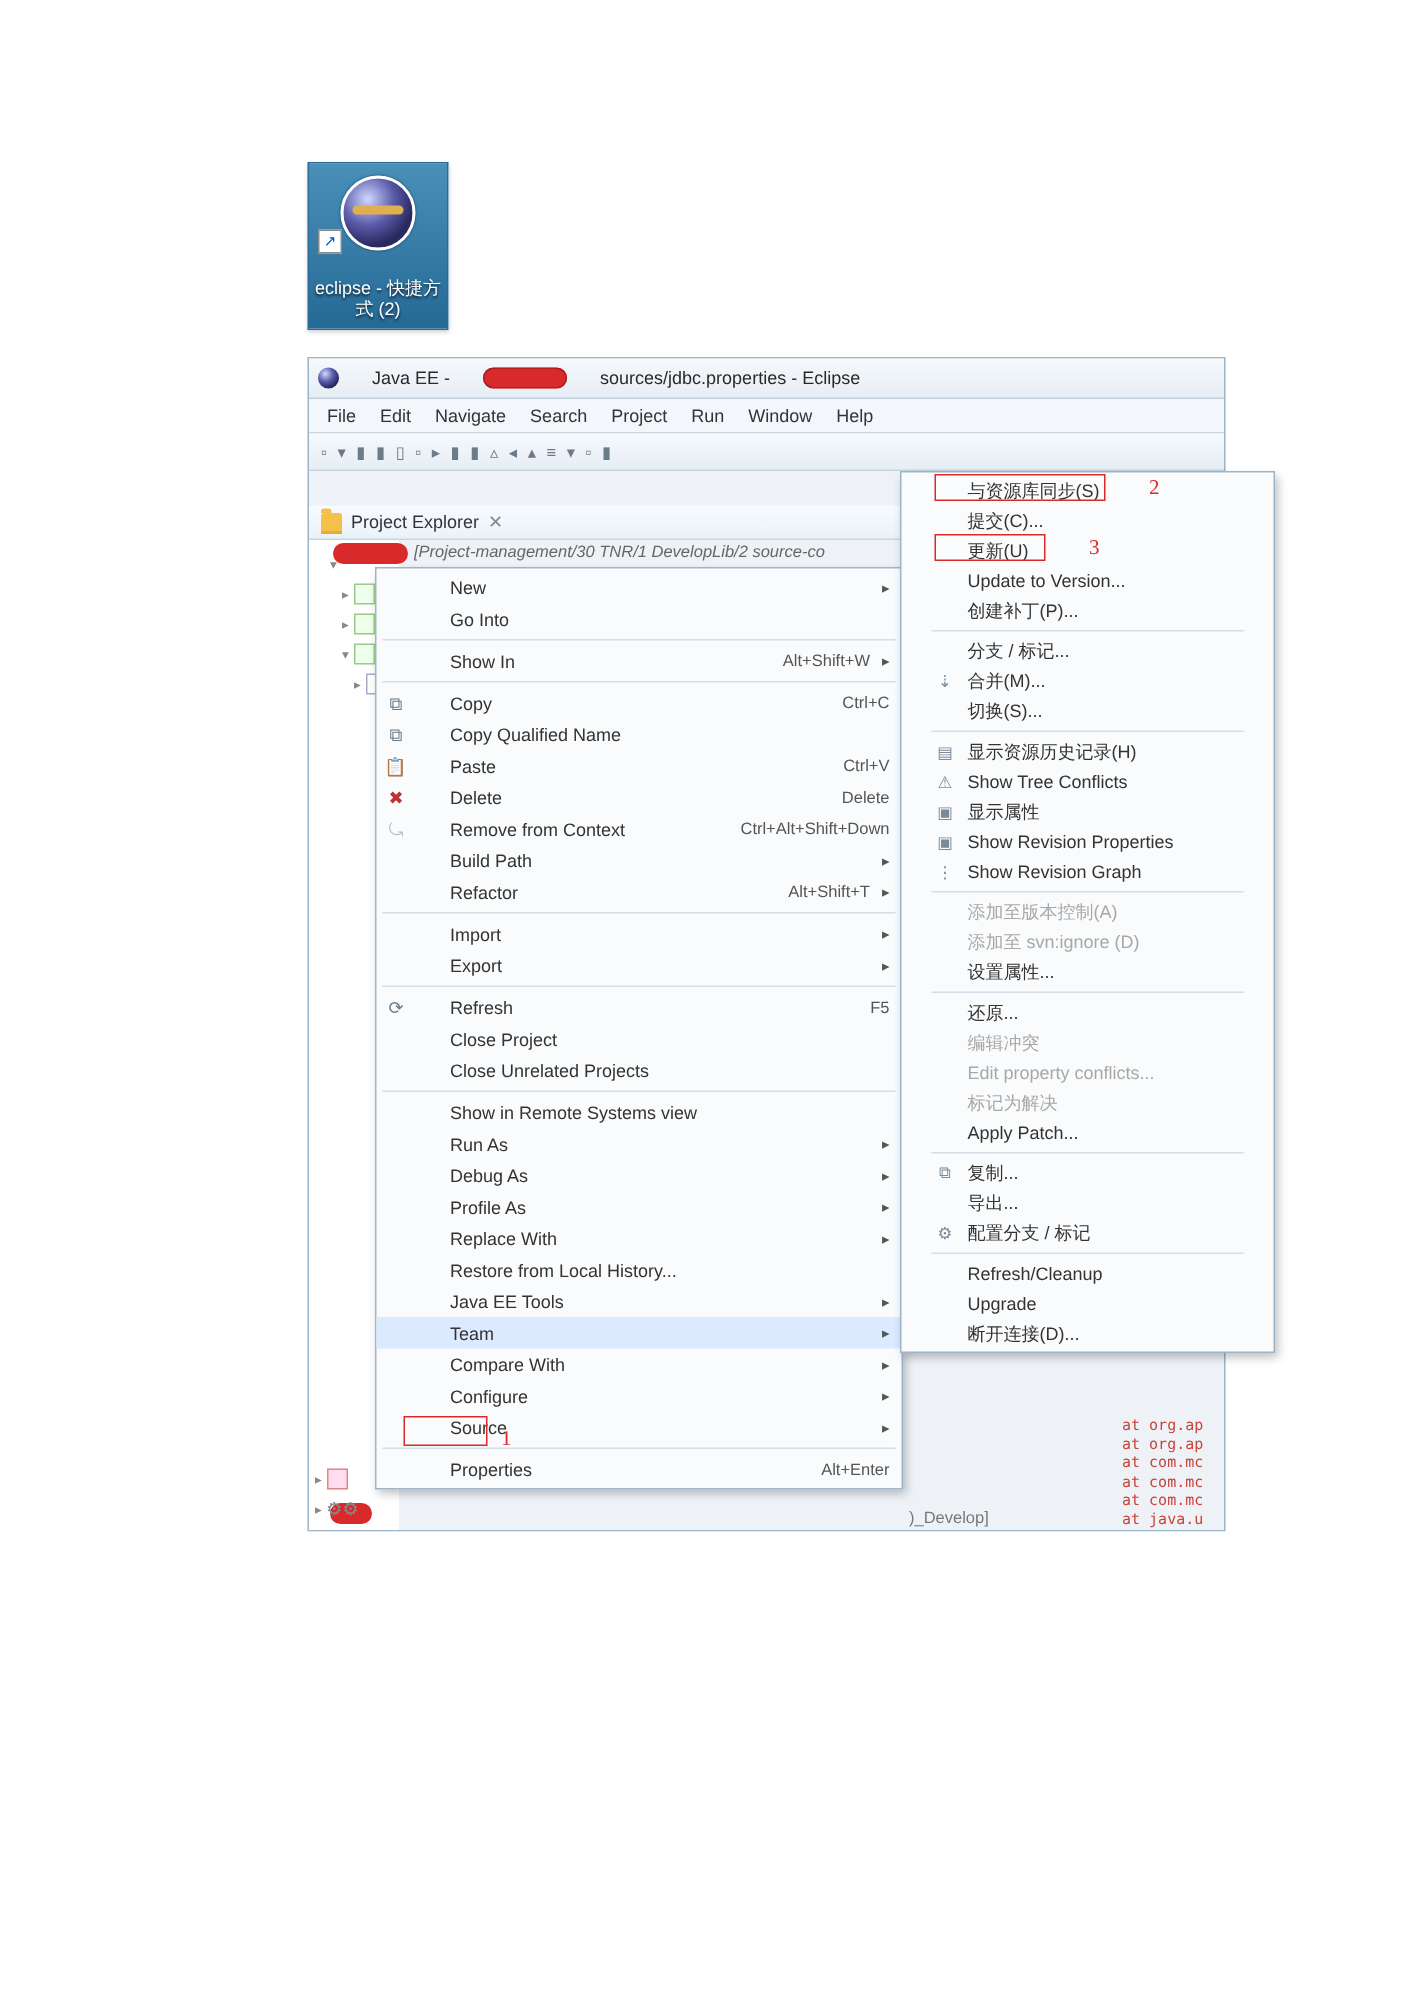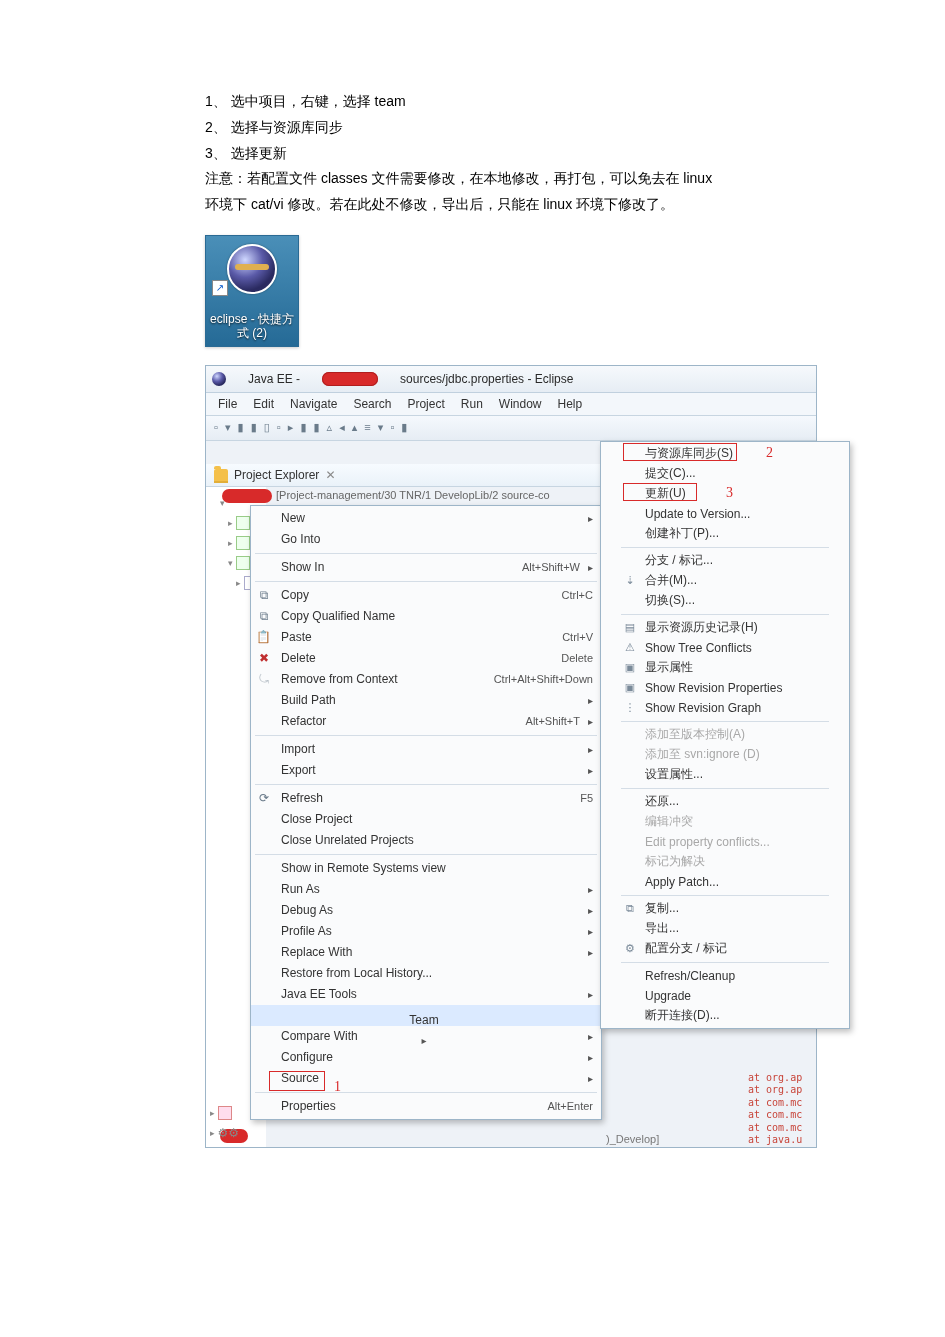--- a/index.html
+++ b/index.html
@@ -190,45 +190,46 @@
   border-radius:7px;
   z-index:2;
 }
 .tree-path{
   position:absolute;
   top:2px;left:70px;
   font-size:11px;color:#666;
   white-space:nowrap;
   overflow:hidden;
   width:330px;
+  font-style:italic;
 }
 .ctxmenu{
   position:absolute;
   top:18px;
   left:44px;
   width:350px;
   background:#fafbfc;
   border:1px solid #9db5c8;
   box-shadow:2px 3px 6px rgba(0,0,0,.25);
   padding:2px 0;
 }
 .ctxmenu .item{
   display:flex;
   align-items:center;
   height:21px;
   padding:0 8px 0 4px;
   gap:8px;
 }
-.ctxmenu .item.highlight{ background:#dbeaff;flex-direction:column; }
+.ctxmenu .item.highlight{ background:#dbeaff; }
 .ctxmenu .ico{
   width:18px;
   display:flex;justify-content:center;
   font-size:12px;color:#6a7b8a;
 }
-.ctxmenu .label{ flex:1; }
+.ctxmenu .label{ flex:1;margin-left:19px; }
 .ctxmenu .accel{ color:#555; font-size:11px; }
 .ctxmenu .sep{
   height:1px;
   margin:3px 4px;
   background:#d4dde6;
 }
 .ctxmenu .submenu-arrow{color:#555;font-size:10px;}
 .red-anno{
   position:absolute;
   border:1.5px solid #d82a2a;
@@ -287,27 +288,20 @@
   bottom:4px;left:14px;
   width:28px;height:14px;
   background:#d82a2a;
   border-radius:7px;
 }
 </style>
 </head>
 <body>
 
 <div class="page">
-  <div class="steps">
-    <div>1、 选中项目，右键，选择 team</div>
-    <div>2、 选择与资源库同步</div>
-    <div>3、 选择更新</div>
-    <div class="note">注意：若配置文件 classes 文件需要修改，在本地修改，再打包，可以免去在 linux</div>
-    <div class="note">环境下 cat/vi 修改。若在此处不修改，导出后，只能在 linux 环境下修改了。</div>
-  </div>
 
   <div class="desktop-icon">
     <div class="eclipse-ball"></div>
     <div class="shortcut-arrow">↗</div>
     <div class="icon-label">eclipse - 快捷方式 (2)</div>
   </div>
 
   <div class="ide">
     <div class="titlebar">
       <span class="app-icon"></span>

